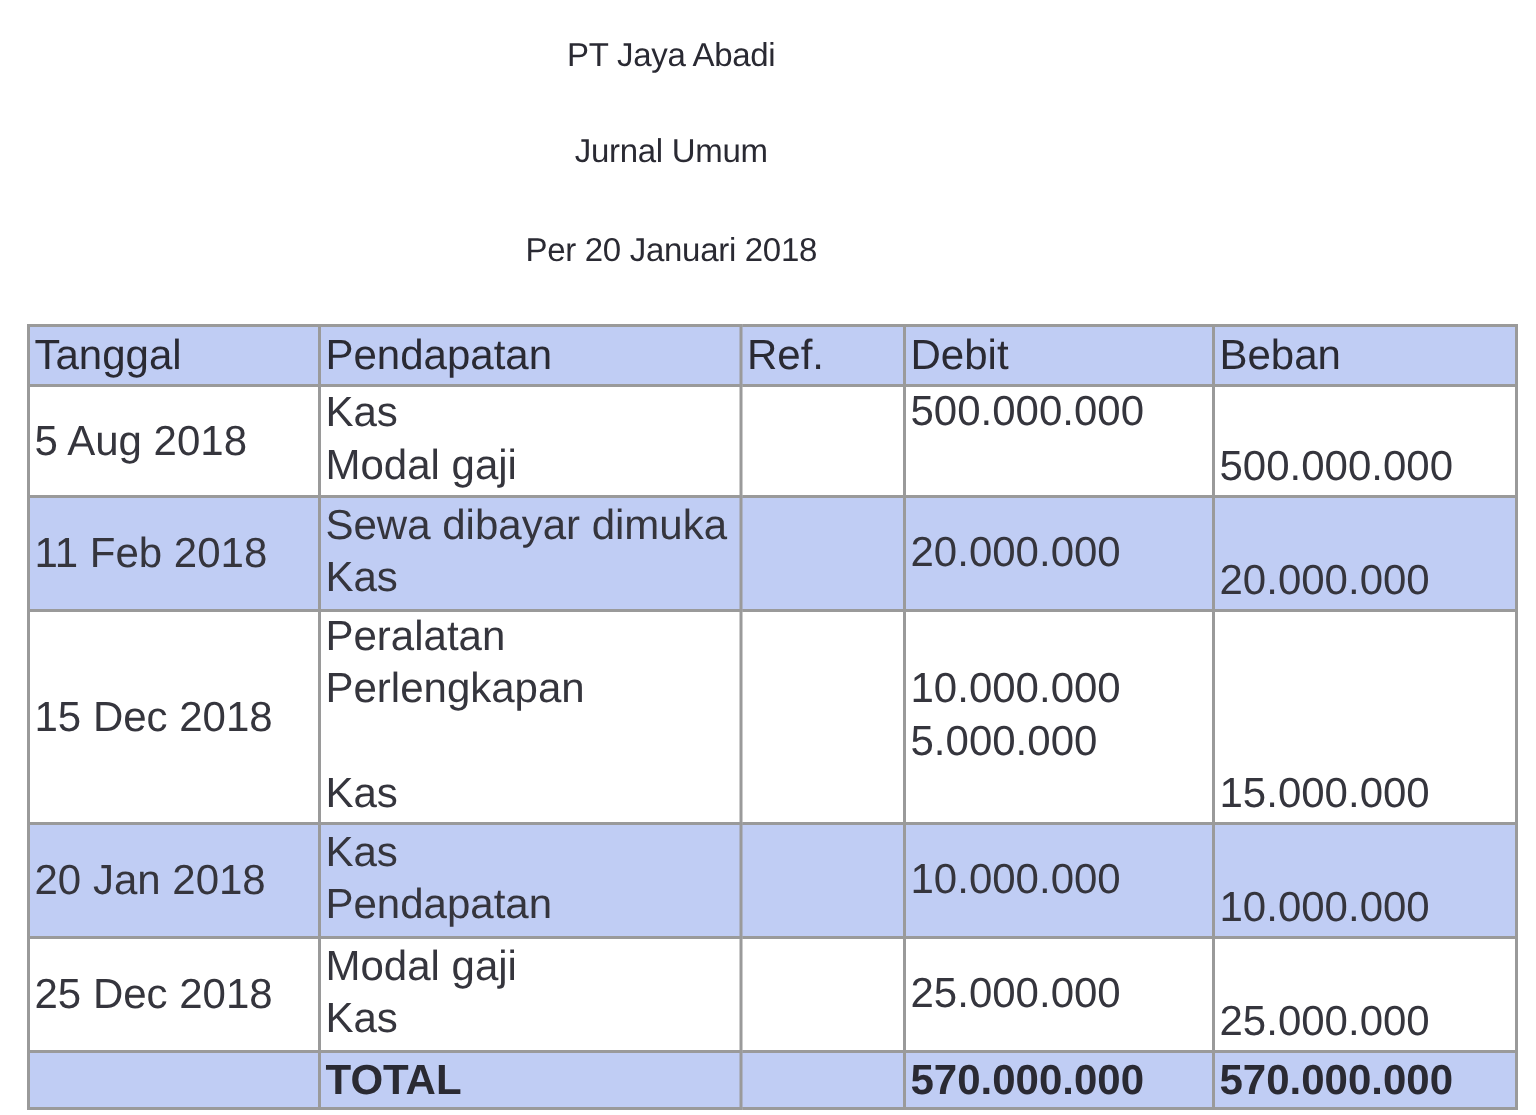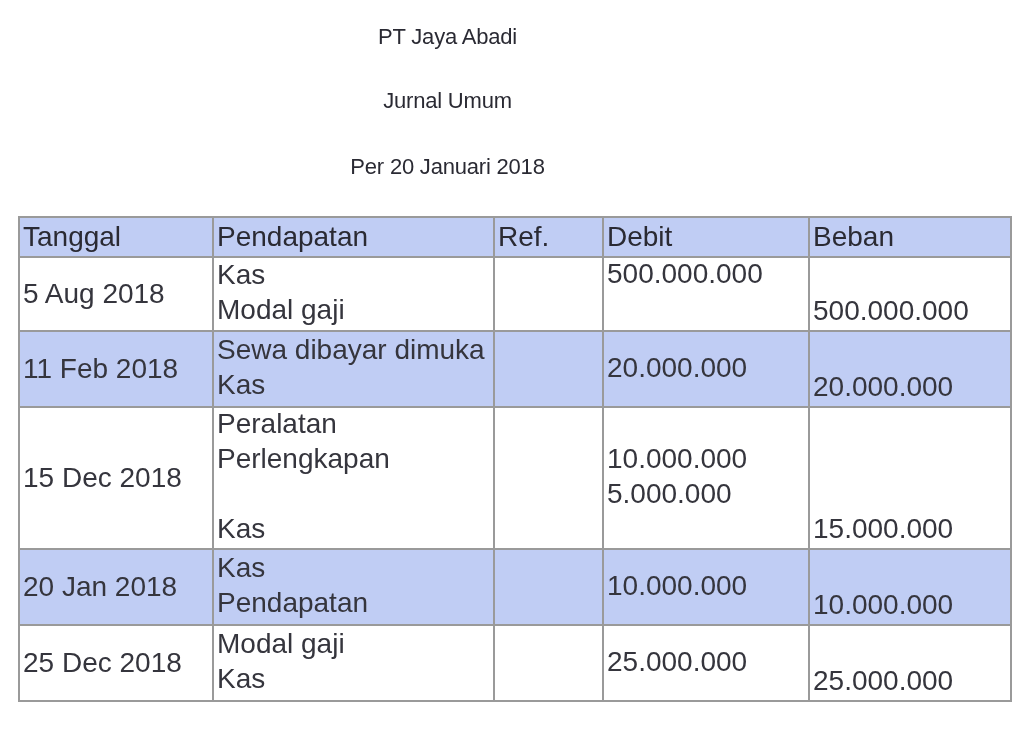--- a/index.html
+++ b/index.html
@@ -138,14 +138,21 @@
       <td></td>
       <td>
         <span class="line">25.000.000</span>
       </td>
       <td style="vertical-align:bottom">
         <span class="line" style="height:18px"></span>
         <span class="line">25.000.000</span>
       </td>
     </tr>
 
+    <tr class="blue total">
+      <td></td>
+      <td>TOTAL</td>
+      <td></td>
+      <td>570.000.000</td>
+      <td>570.000.000</td>
+    </tr>
   </tbody>
 </table>
 
 </body></html>

